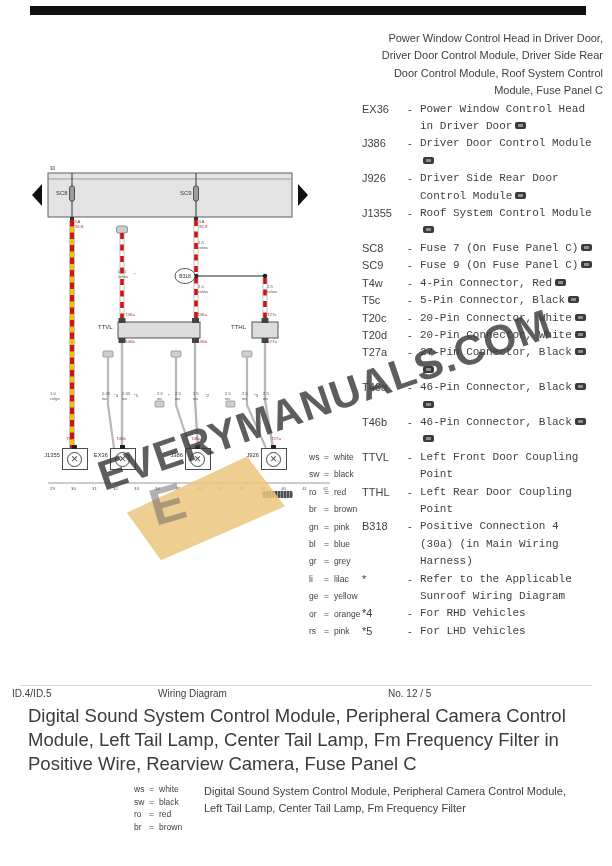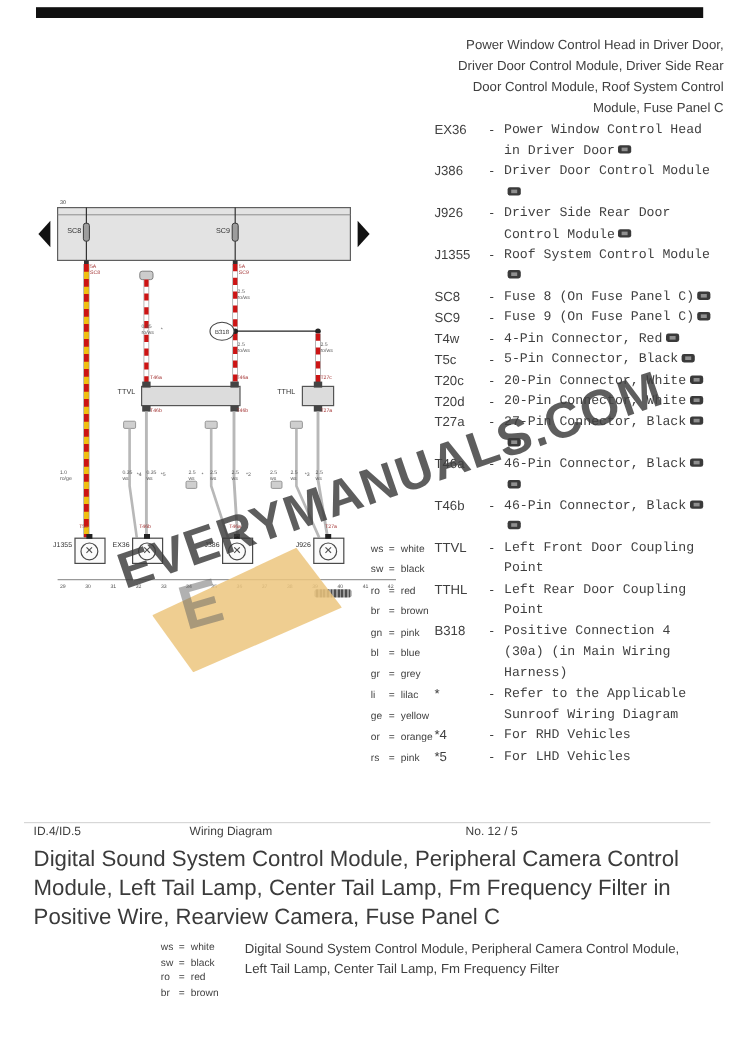--- a/index.html
+++ b/index.html
@@ -28,21 +28,21 @@
   #color-legend .crow span.ce{display:inline-block;width:10px;}
 
   
   #bottom-legend{left:134px;top:783px;font-size:8.5px;line-height:12.7px;color:#3f3f3f;}
   #bottom-legend .crow span.cc{display:inline-block;width:15px;}
   #bottom-legend .crow span.ce{display:inline-block;width:10px;}
 
   
   #footer-rule{left:20px;top:685px;width:572px;height:1px;background:#d7d7d7;}
   #footer{left:0;top:688px;width:612px;font-size:10px;color:#3f3f3f;}
-  #footer .f-left{position:absolute;left:28px;text-align:right;}
+  #footer .f-left{position:absolute;left:12px;text-align:right;}
   #footer .f-center{position:absolute;left:158px;}
   #footer .f-right{position:absolute;left:388px;}
   #page-title{left:28px;top:704px;width:560px;font-size:18.5px;line-height:24px;color:#3b3b3b;}
   #bottom-desc{left:204px;top:783px;width:368px;font-size:11px;line-height:16.6px;color:#3f3f3f;}
 
   
   #diagram{left:30px;top:165px;width:330px;height:345px;}
   #diagram svg{position:absolute;left:0;top:0;}
   .dlab{position:absolute;font-size:6px;color:#333;}
   .micro{position:absolute;font-size:4.3px;line-height:4.8px;color:#555;white-space:pre-line;}
@@ -286,21 +286,21 @@
       <div class="lrow">
         <span class="code">J926</span><span class="dash">-</span><span class="dwrap"><span class="desc">Driver Side Rear Door Control Module</span><span class="icons"><span class="cam"></span></span></span>
       </div>
 
       <div class="lrow">
         <span class="code">J1355</span><span class="dash">-</span><span class="dwrap"><span class="desc">Roof System Control Module</span><span class="icons"><span class="cam"></span></span></span>
       </div>
 
 
       <div class="lrow">
-        <span class="code">SC8</span><span class="dash">-</span><span class="dwrap"><span class="desc">Fuse 8 (On Fuse Panel C)</span><span class="icons"><span class="cam"></span></span></span>
+        <span class="code">SC8</span><span class="dash">-</span><span class="dwrap"><span class="desc">Fuse 7 (On Fuse Panel C)</span><span class="icons"><span class="cam"></span></span></span>
       </div>
 
       <div class="lrow">
         <span class="code">SC9</span><span class="dash">-</span><span class="dwrap"><span class="desc">Fuse 9 (On Fuse Panel C)</span><span class="icons"><span class="cam"></span></span></span>
       </div>
 
       <div class="lrow">
         <span class="code">T4w</span><span class="dash">-</span><span class="dwrap"><span class="desc">4-Pin Connector, Red</span><span class="icons"><span class="cam"></span></span></span>
       </div>
 

